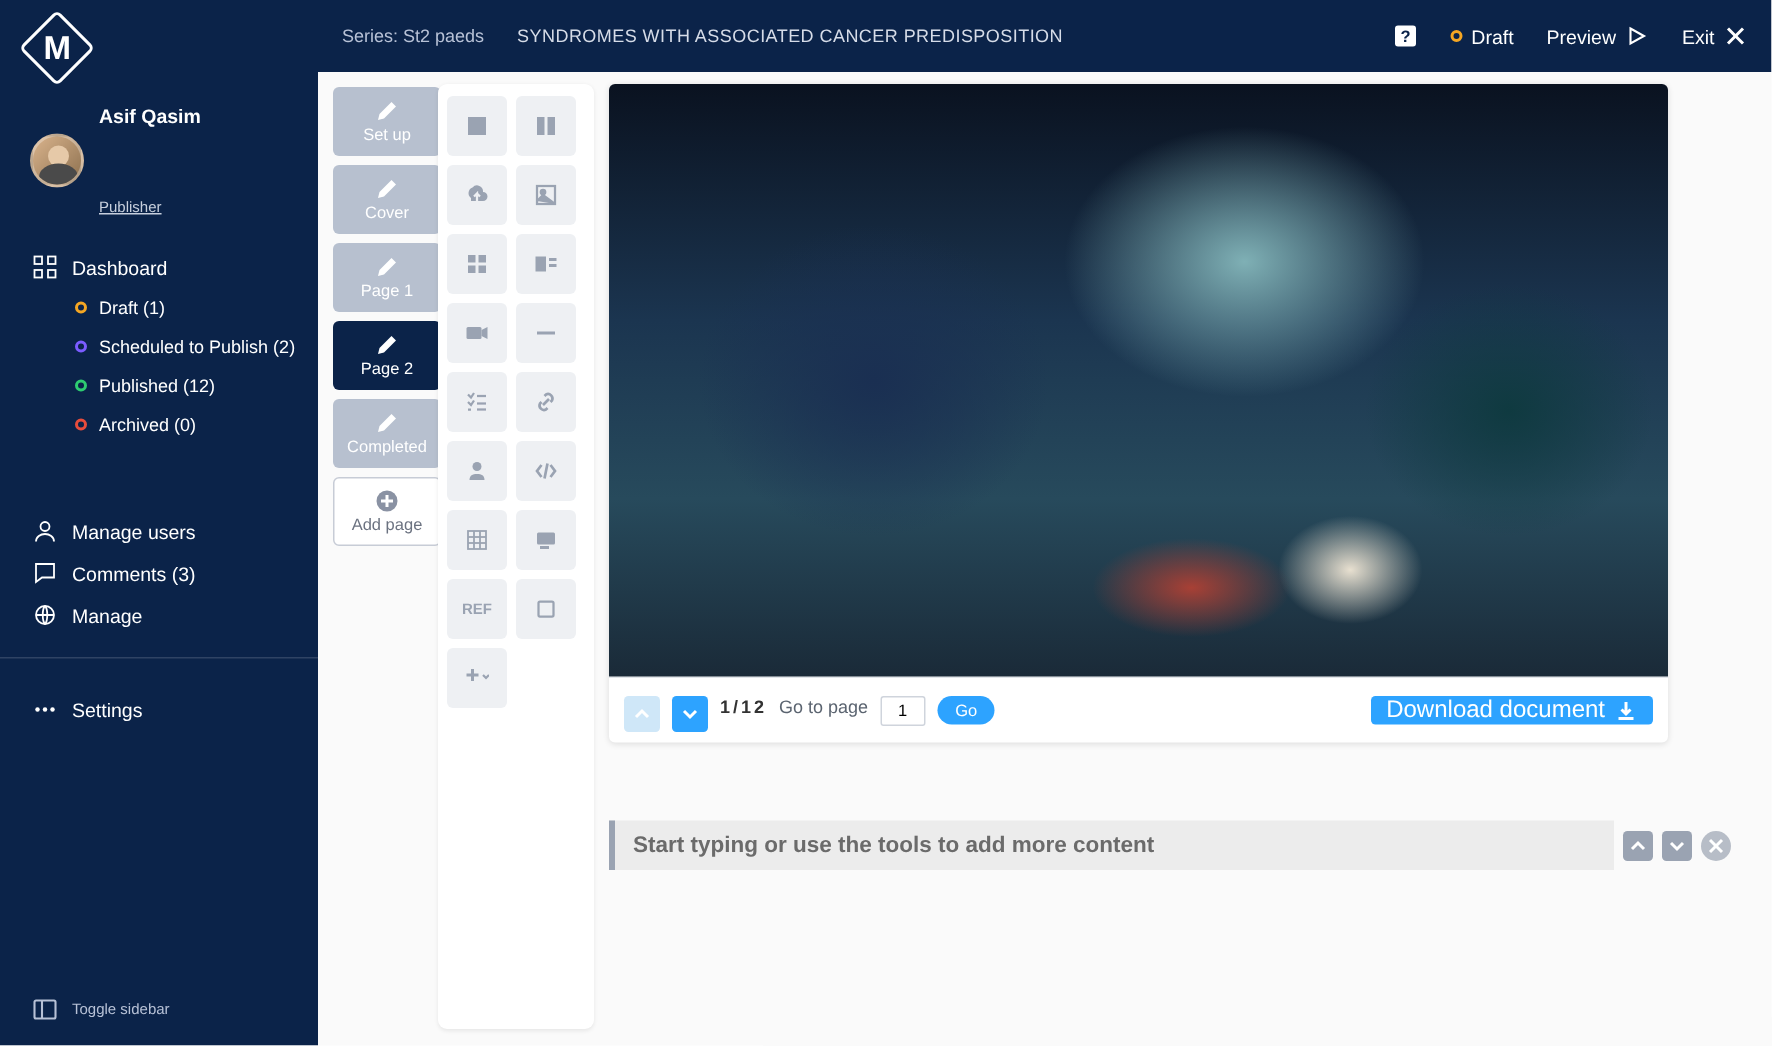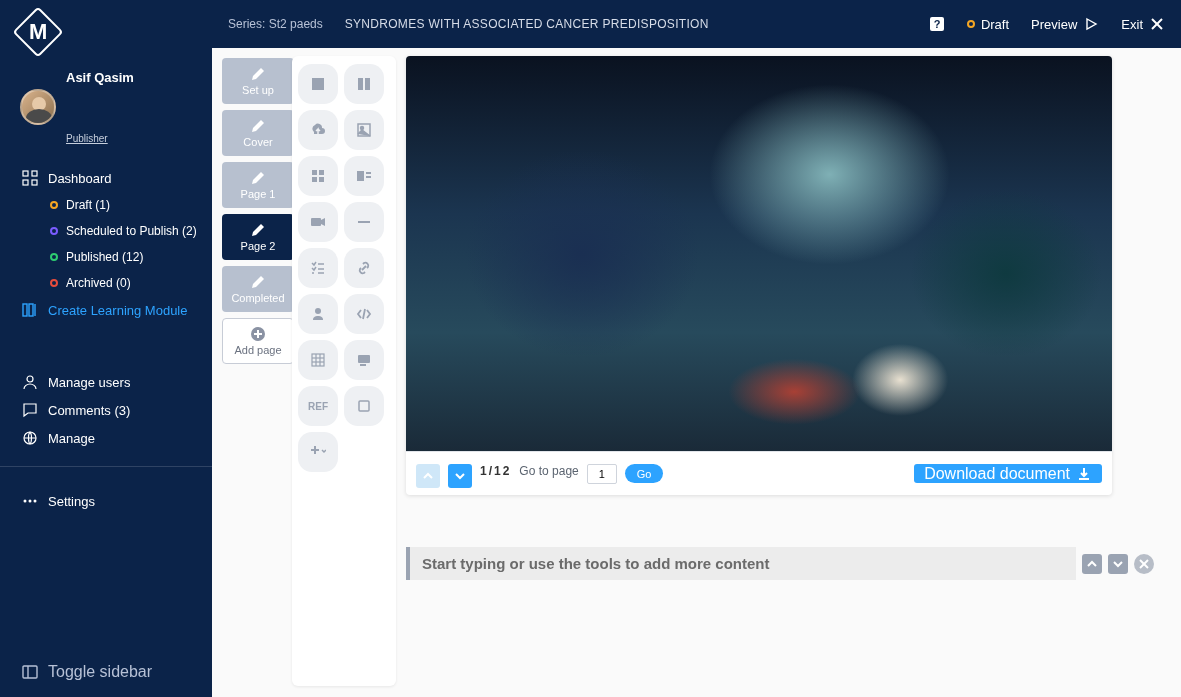--- a/index.html
+++ b/index.html
@@ -13,34 +13,34 @@
 .avatar::before{content:"";position:absolute;top:6px;left:10px;width:14px;height:14px;border-radius:50%;background:#e6c9a8;}
 .avatar::after{content:"";position:absolute;bottom:-4px;left:4px;width:26px;height:18px;border-radius:50% 50% 0 0;background:#4a4a4a;}
 .user .name{font-size:13px;font-weight:600;}
 .user .role{font-size:10px;text-decoration:underline;color:#c7cfdd;margin-top:48px;}
 .nav{padding:6px 0 0 0;font-size:13px;}
 .nav-item{display:flex;align-items:center;gap:10px;padding:6px 0 6px 22px;cursor:pointer;}
 .nav-item.sub{padding-left:50px;font-size:12px;gap:8px;}
 .nav-item .dot{width:8px;height:8px;border-radius:50%;border:2px solid;flex-shrink:0;}
 .nav-item.highlight{color:#2da3ff;}
 .nav-sep{height:1px;background:rgba(255,255,255,.15);margin:14px 0;}
-.toggle{position:absolute;bottom:16px;left:22px;font-size:16px;color:#b7c1d6;display:flex;align-items:center;gap:10px;cursor:pointer;}
+.toggle{position:absolute;bottom:16px;left:22px;font-size:10px;color:#b7c1d6;display:flex;align-items:center;gap:10px;cursor:pointer;}
 .ico{width:16px;height:16px;display:inline-flex;align-items:center;justify-content:center;flex-shrink:0;}
 .main{flex:1;height:697px;display:flex;flex-direction:column;background:#fafafa;}
 .topbar{height:48px;background:#0b2349;color:#fff;display:flex;align-items:center;padding:0 16px;gap:22px;font-size:12px;}
 .topbar .series{color:#b7c1d6;}
 .topbar .title{color:#d6dce8;letter-spacing:.3px;}
 .topbar .spacer{flex:1;}
 .tb-item{display:flex;align-items:center;gap:6px;cursor:pointer;font-size:13px;}
 .pill-dot{width:8px;height:8px;border-radius:50%;border:2px solid #f5a623;display:inline-block;}
 .content{flex:1;display:flex;overflow:hidden;}
 .pagecol{width:80px;padding:10px 8px 10px 10px;display:flex;flex-direction:column;gap:6px;}
 .toolcol{width:104px;background:#fff;border-radius:6px;margin:8px 4px 20px 0;padding:8px 6px;display:flex;flex-direction:column;gap:6px;box-shadow:0 1px 3px rgba(0,0,0,.08);height:630px;}
 .toolrow{display:flex;gap:6px;}
-.toolbtn{width:40px;height:40px;background:#eef0f3;border-radius:14px;display:flex;align-items:center;justify-content:center;cursor:pointer;color:#9aa3b2;}
+.toolbtn{width:40px;height:40px;background:#eef0f3;border-radius:4px;display:flex;align-items:center;justify-content:center;cursor:pointer;color:#9aa3b2;}
 .pcard{width:72px;height:46px;border-radius:4px;display:flex;flex-direction:column;align-items:center;justify-content:center;gap:2px;font-size:11px;cursor:pointer;}
 .pcard.gray{background:#b7c0cf;color:#fff;}
 .pcard.active{background:#0b2349;color:#fff;}
 .pcard.outline{background:#fff;border:1px solid #c7ccd6;color:#6b7280;}
 .canvas{flex:1;padding:8px 12px 0 6px;overflow:auto;}
 .doc{width:706px;background:#fff;border-radius:4px;overflow:hidden;box-shadow:0 1px 4px rgba(0,0,0,.12);}
 .docimg{height:395px;background:
  radial-gradient(ellipse 200px 150px at 60% 30%, #7fb0b5 0%, transparent 60%),
  radial-gradient(ellipse 180px 160px at 25% 50%, #1a2f52 0%, transparent 65%),
  radial-gradient(ellipse 160px 140px at 85% 55%, #0f3a40 0%, transparent 60%),
@@ -99,30 +99,20 @@
         <span>Scheduled to Publish (2)</span>
       </div>
     <div class="nav-item sub">
         <span class="dot" style="border-color:#2ecc71"></span>
         <span>Published (12)</span>
       </div>
     <div class="nav-item sub">
         <span class="dot" style="border-color:#e74c3c"></span>
         <span>Archived (0)</span>
       </div>
-    <div class="nav-item highlight">
-      <span class="ico">
-          <svg viewBox="0 0 16 16" fill="none" stroke="#2da3ff" stroke-width="1.4">
-            <rect x="1" y="2" width="4" height="12"></rect>
-            <rect x="7" y="2" width="4" height="12"></rect>
-            <line x1="13" y1="2" x2="13" y2="14"></line>
-          </svg>
-        </span>
-      <span>Create Learning Module</span>
-    </div>
   </div>
 
   <div style="height:38px"></div>
 
   <div class="nav">
     <div class="nav-item">
       <span class="ico">
           <svg viewBox="0 0 16 16" fill="none" stroke="#fff" stroke-width="1.2">
             <circle cx="8" cy="5" r="3"></circle>
             <path d="M2 15c0-3 3-5 6-5s6 2 6 5"></path>

